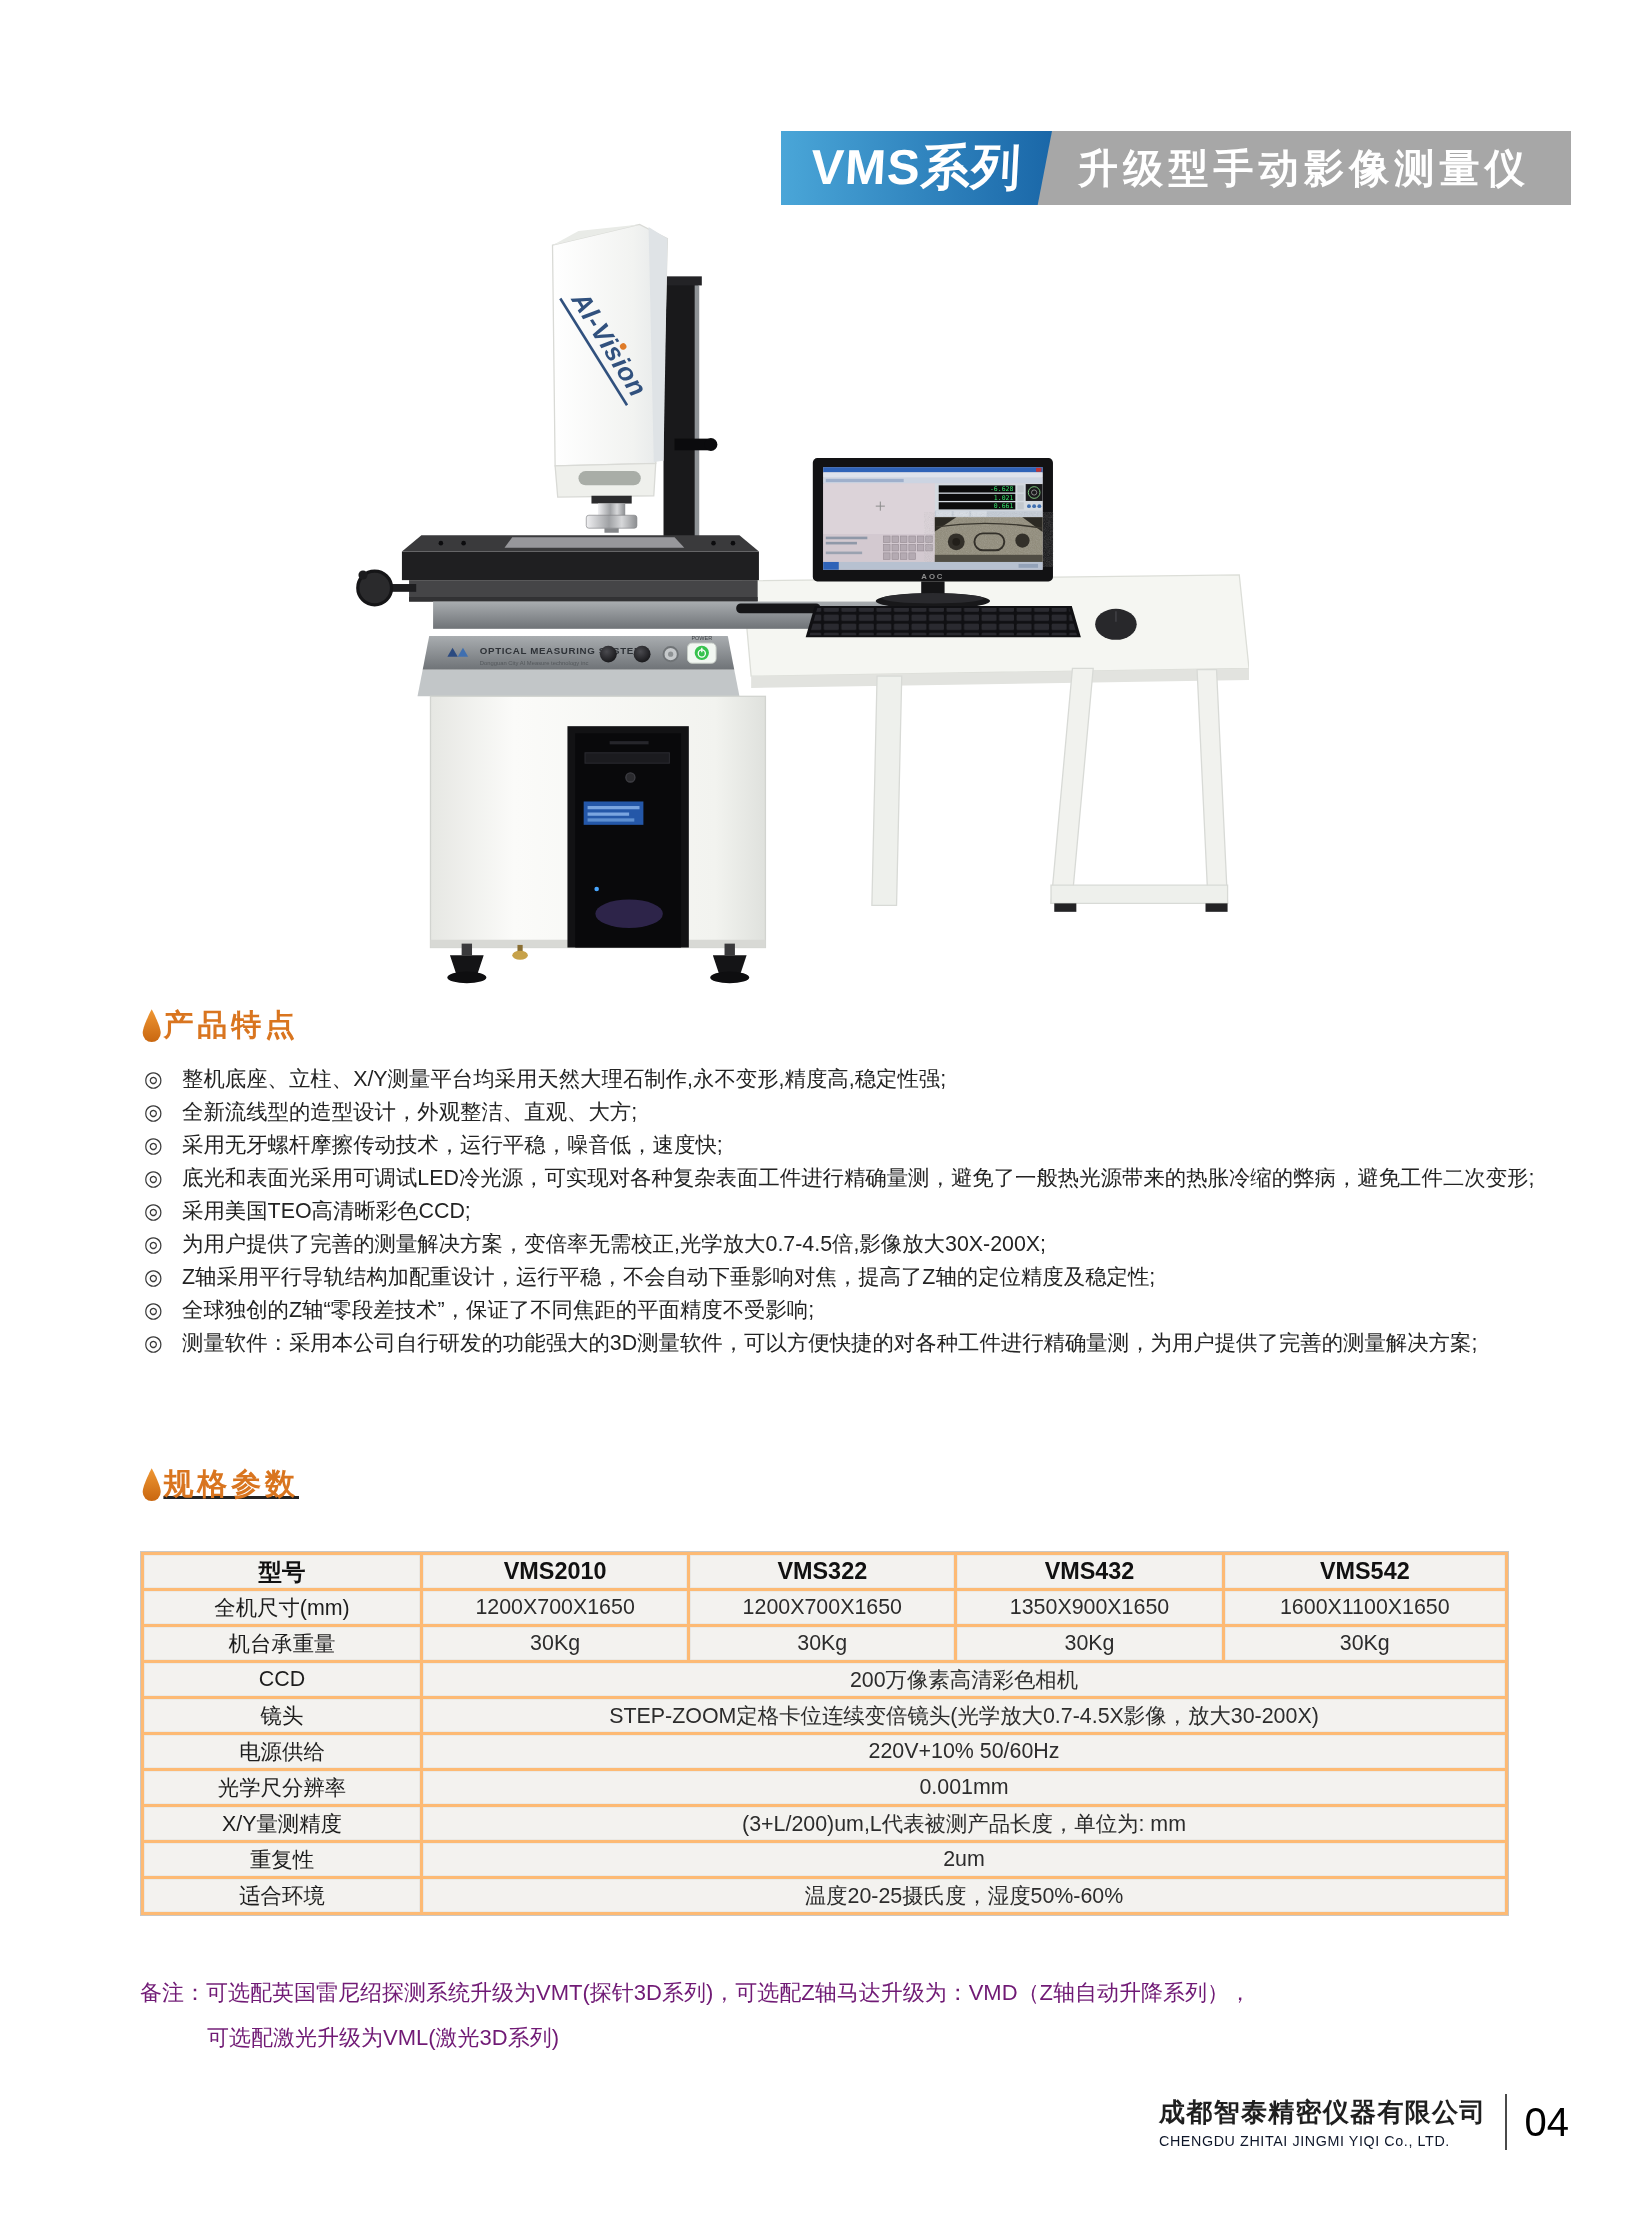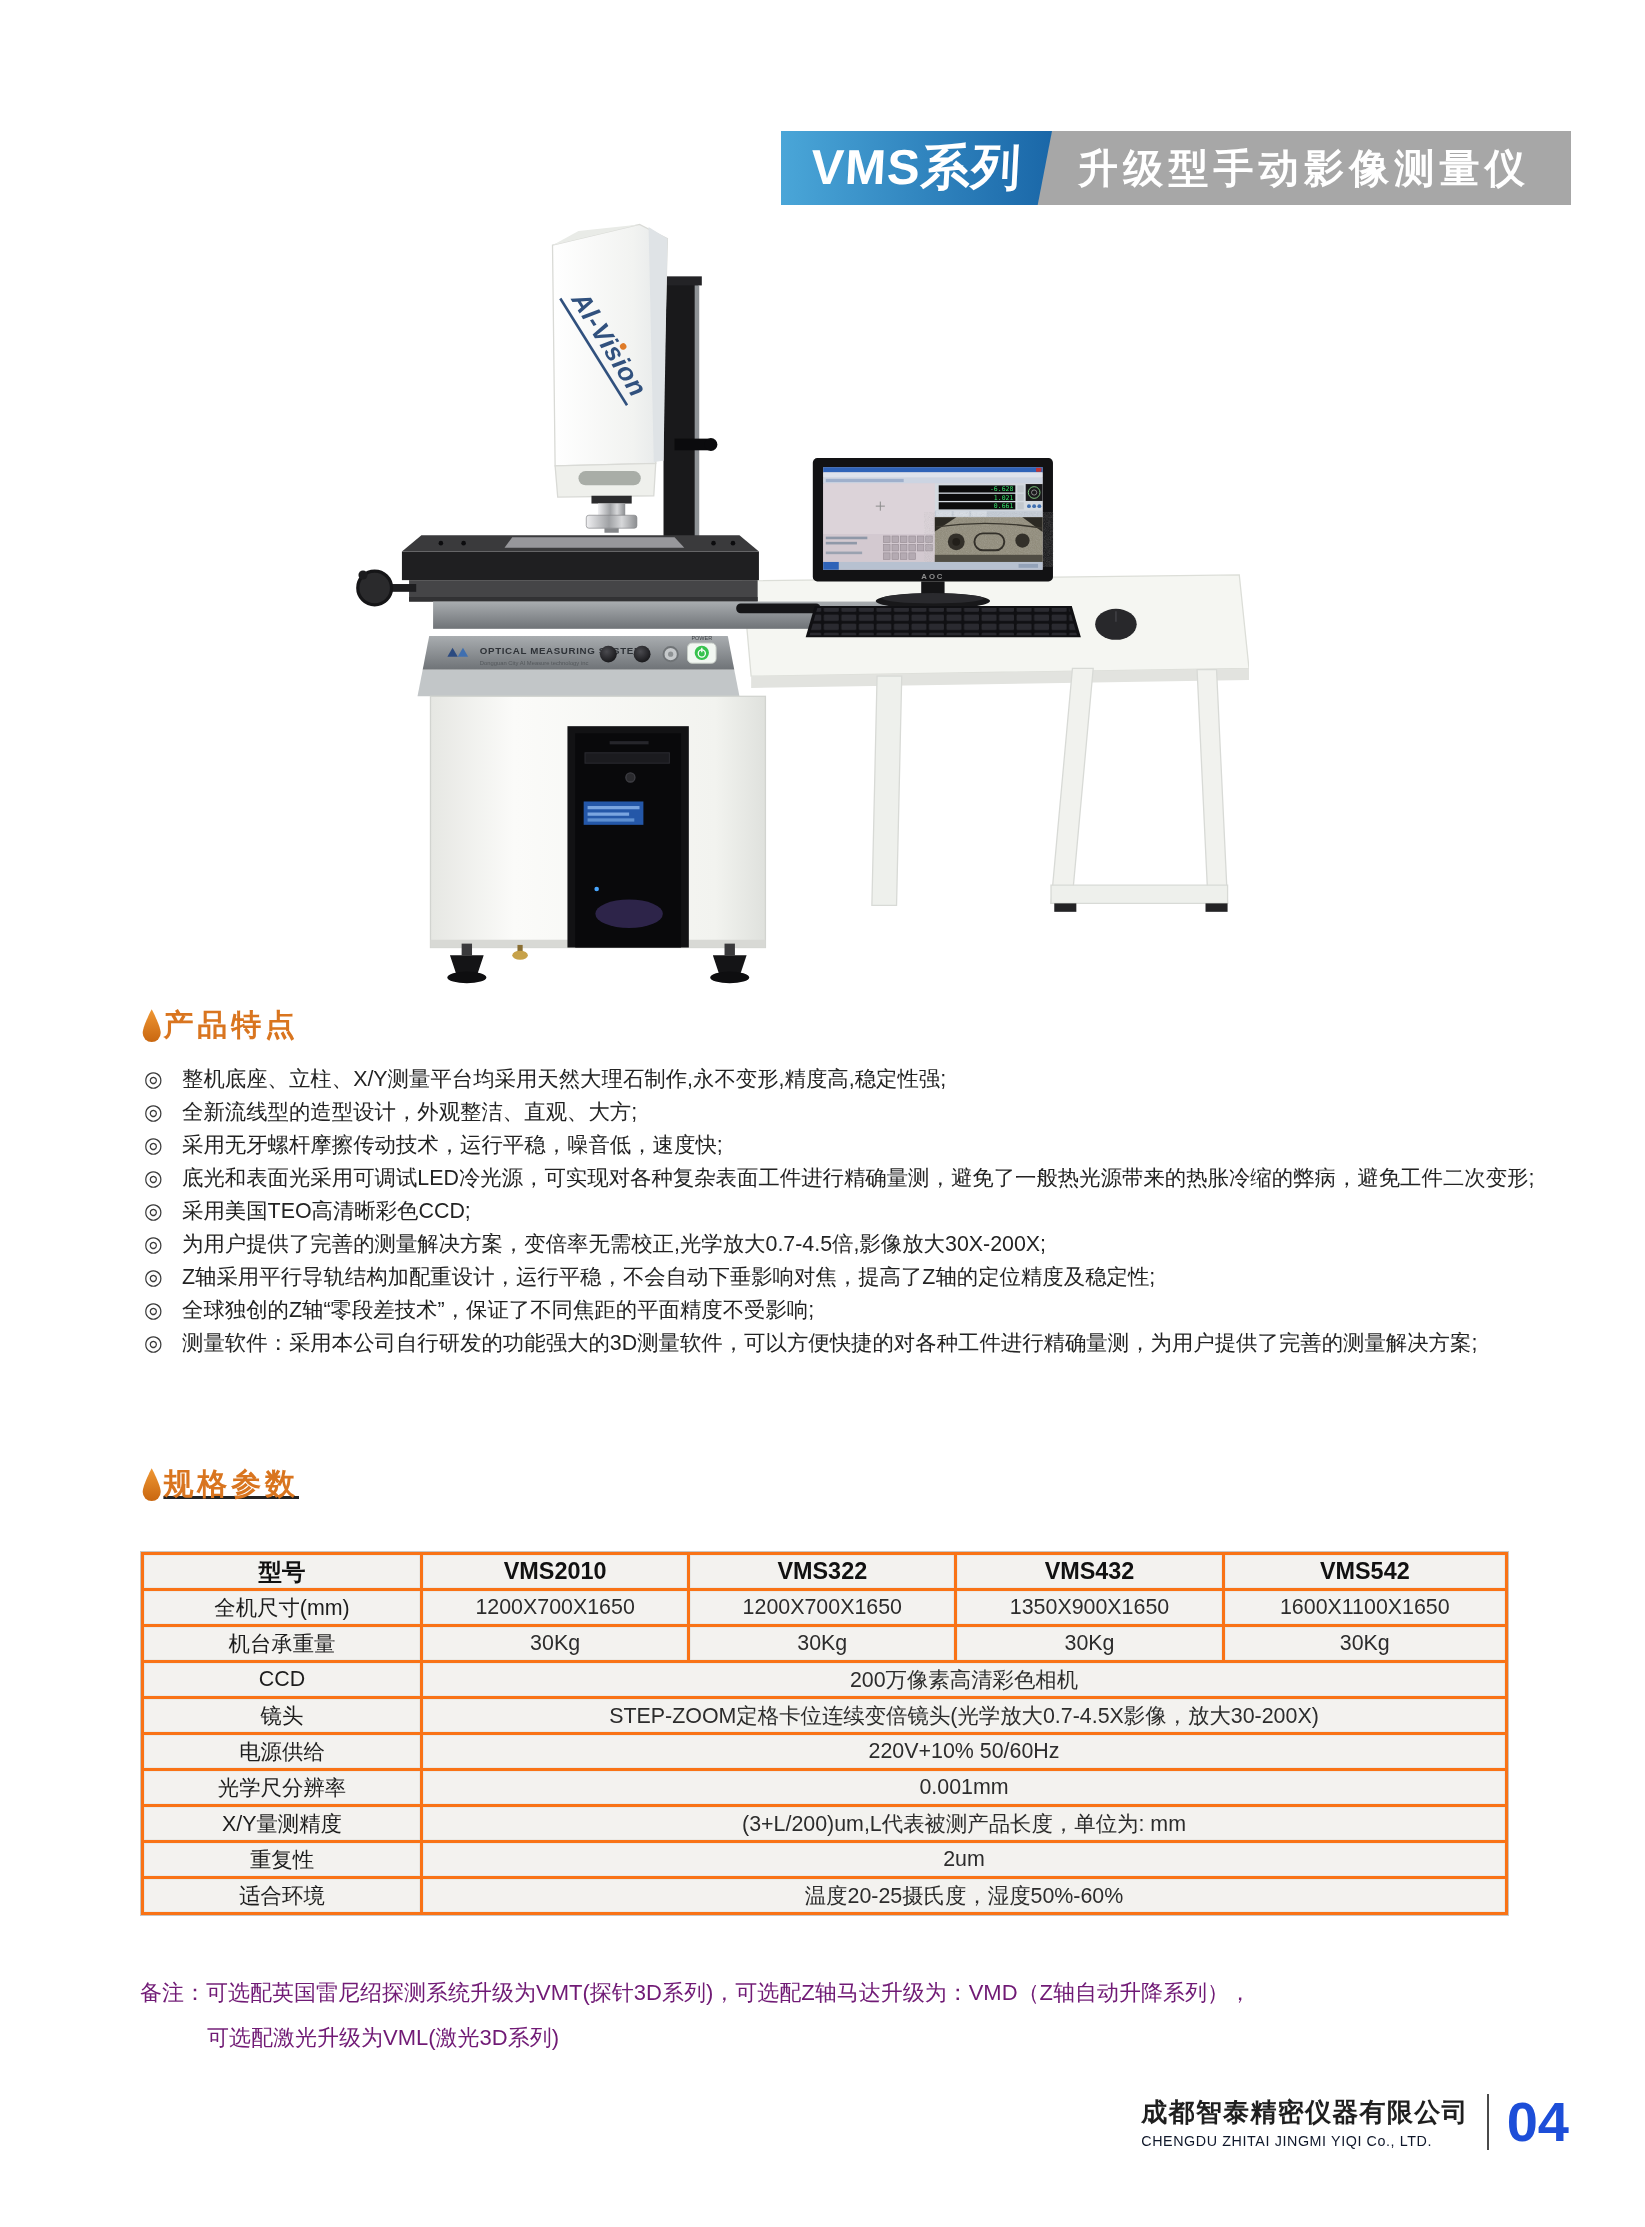--- a/index.html
+++ b/index.html
@@ -24,40 +24,40 @@
   .section-head h2{margin:0;font-size:30px;font-weight:bold;color:#d9751f;letter-spacing:3.9px;}
   .features-head{left:140px;top:1005px;}
   .specs-head{left:140px;top:1464px;text-decoration:underline;}
 
   
   .features-list{position:absolute;left:144px;top:1063px;width:1434px;list-style:none;margin:0;padding:0;}
   .features-list li{position:relative;padding-left:38px;font-size:21.4px;line-height:33px;color:#232323;white-space:nowrap;}
   .features-list li::before{content:"◎";position:absolute;left:0;top:0;color:#3a3a3a;font-size:21.4px;}
 
   
-  .spec-table-wrap{position:absolute;left:140px;top:1551px;width:1367px;border:1.3px solid #c9c7c5;background:#f97316;}
+  .spec-table-wrap{position:absolute;left:140px;top:1551px;width:1367px;border:1.3px solid #c9c7c5;background:#fdba74;}
   table.spec{width:100%;border-collapse:separate;border-spacing:3.2px;}
   table.spec th,table.spec td{height:33px;background:#f3f2ef;box-shadow:inset 0 0 0 0.6px #e3e1de;
       text-align:center;vertical-align:middle;padding:0 5.2px;}
   table.spec th{font-size:23.4px;font-weight:bold;color:#111111;}
   table.spec td{font-size:21.4px;color:#2c2c2c;}
   table.spec td.lbl{font-size:21.4px;color:#1d1d1d;}
   col.c0{width:276px;}
 
   
   .note{position:absolute;left:140px;top:1970px;font-size:22px;color:#701a75;line-height:45px;}
   .note .l2{margin-left:67px;}
 
   
   .footer{position:absolute;top:2094px;right:77px;display:flex;align-items:center;}
   .company{text-align:left;}
   .company .cn{font-size:26px;font-weight:bold;color:#1f1f1f;letter-spacing:1.3px;}
   .company .en{font-size:14.3px;color:#0f172a;margin-top:3.9px;letter-spacing:0.6px;}
   .footer .divider{width:1.9px;height:56px;background:#4a4a4a;margin:0 18px;}
-  .pagenum{font-size:56px;font-weight:700;color:#1d4ed8;line-height:56px;}
+  .pagenum{font-size:40px;font-weight:400;color:#000000;line-height:56px;}
 </style>
 </head>
 <body>
 
 <div id="page">
 
   <div class="banner-gray">
     <span>升级型手动影像测量仪</span>
   </div>
   <div class="banner-blue">

